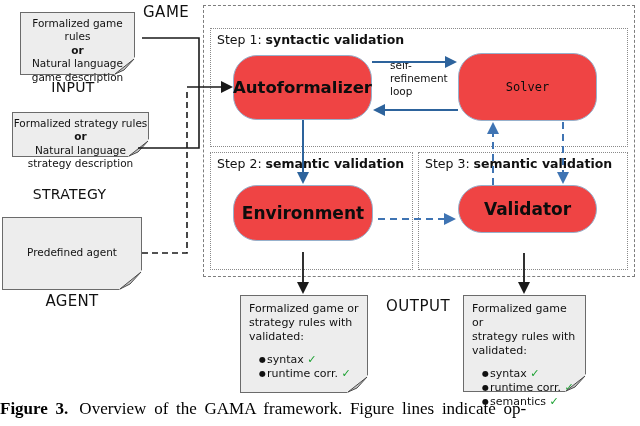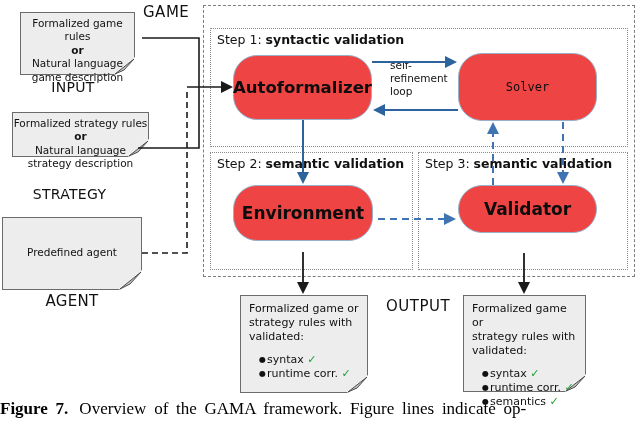--- a/index.html
+++ b/index.html
@@ -185,16 +185,16 @@
         <div class="out-item"><span class="bullet">●</span><span>semantics</span> <span class="mark pass">✓</span></div>
       </div>
     </div>
     <svg class="fold" width="21" height="18">
       <polygon points="0,18 21,18 21,0" fill="#ffffff"></polygon>
       <polygon points="1,17 20,2 10,13" fill="#c4c4c4" stroke="#4a4a4a" stroke-width="1"></polygon>
     </svg>
   </div>
 
   <div class="caption">
-    <span class="fig">Figure 7.</span><span>Overview of the GAMA framework. Figure lines indicate op-</span>
+    <span class="fig">Figure 3.</span><span>Overview of the GAMA framework. Figure lines indicate op-</span>
   </div>
 
 </div>
 
 </body></html>

